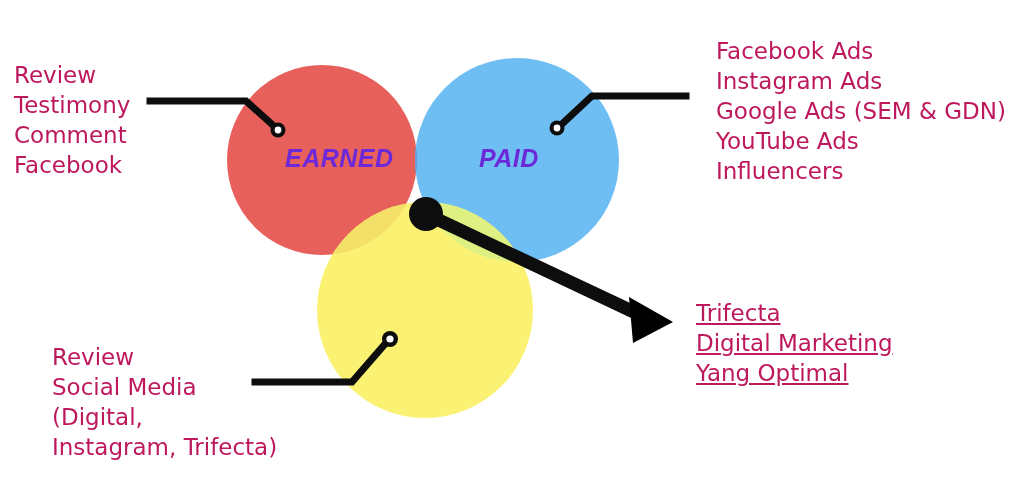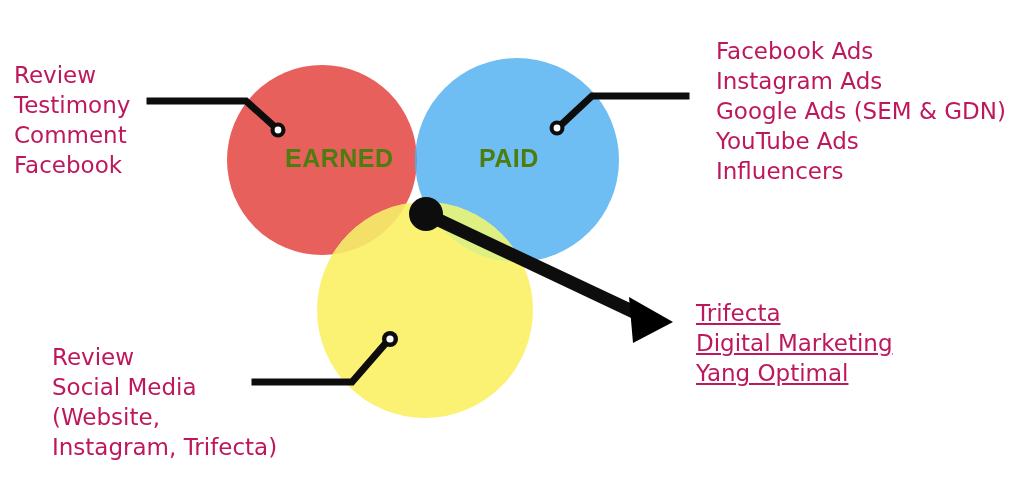--- a/index.html
+++ b/index.html
@@ -11,22 +11,22 @@
   .txtblock{position:absolute;color:#be185d;font-size:23px;line-height:30px;
             font-family:"DejaVu Sans","Liberation Sans",sans-serif;white-space:nowrap;}
   .txtblock div{display:block;}
 
   #earned-list{left:14px;top:60px;}
   #paid-list{left:716px;top:36px;}
   #owned-list{left:52px;top:342px;}
   #result-list{left:696px;top:298px;text-decoration:underline;}
 
   .circle-label{position:absolute;font-weight:bold;font-size:25px;letter-spacing:0.5px;
-                color:#4d7c0f;white-space:nowrap;
-                font-family:"Liberation Sans","DejaVu Sans",sans-serif;}
+                color:#6d28d9;white-space:nowrap;
+                font-family:"Liberation Sans","DejaVu Sans",sans-serif;font-style:italic;}
   #label-earned{left:285px;top:144px;}
   #label-paid{left:479px;top:144px;}
   #label-owned{left:375px;top:293px;}
 </style>
 </head>
 <body>
 
 <div id="stage">
 
   <svg class="diagram" viewBox="0 0 1024 492">
@@ -100,21 +100,21 @@
     <div>Facebook Ads</div>
     <div>Instagram Ads</div>
     <div>Google Ads (SEM &amp; GDN)</div>
     <div>YouTube Ads</div>
     <div>Influencers</div>
   </div>
 
   <div class="txtblock" id="owned-list">
     <div>Review</div>
     <div>Social Media</div>
-    <div>(Website,</div>
+    <div>(Digital,</div>
     <div>Instagram, Trifecta)</div>
   </div>
 
   <div class="txtblock" id="result-list">
     <div>Trifecta</div>
     <div>Digital Marketing</div>
     <div>Yang Optimal</div>
   </div>
 
 </div>

